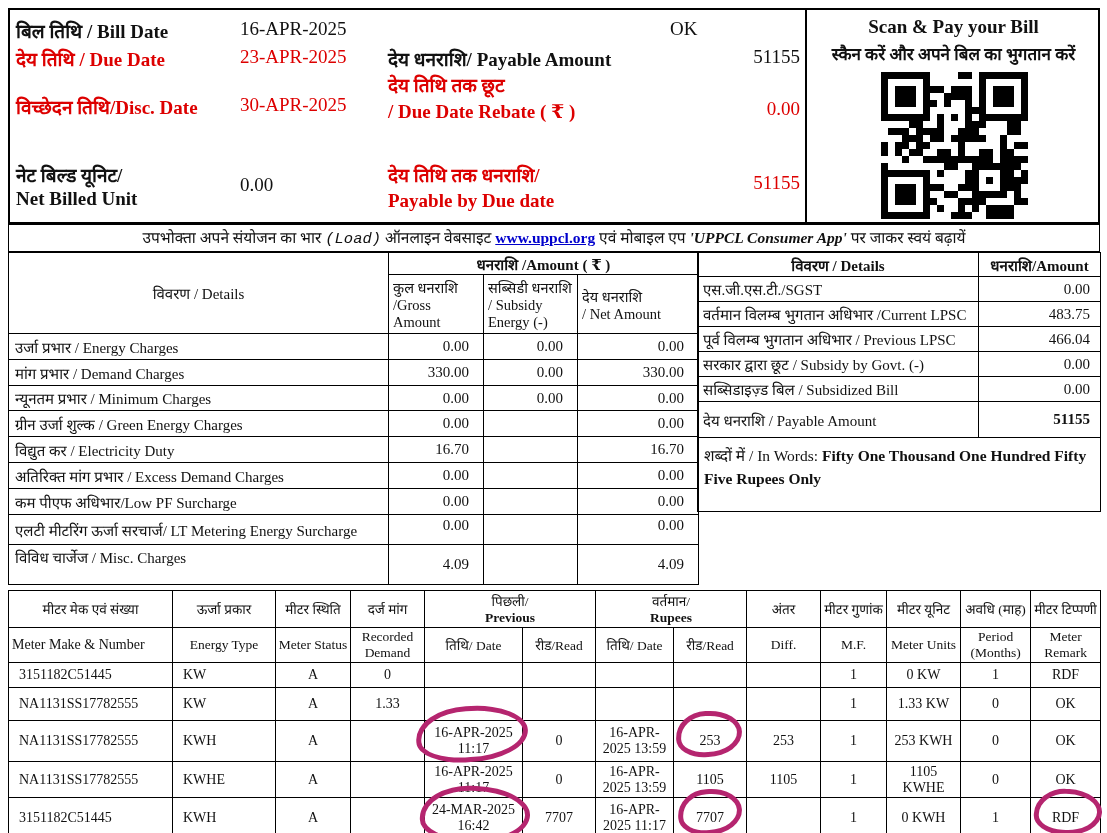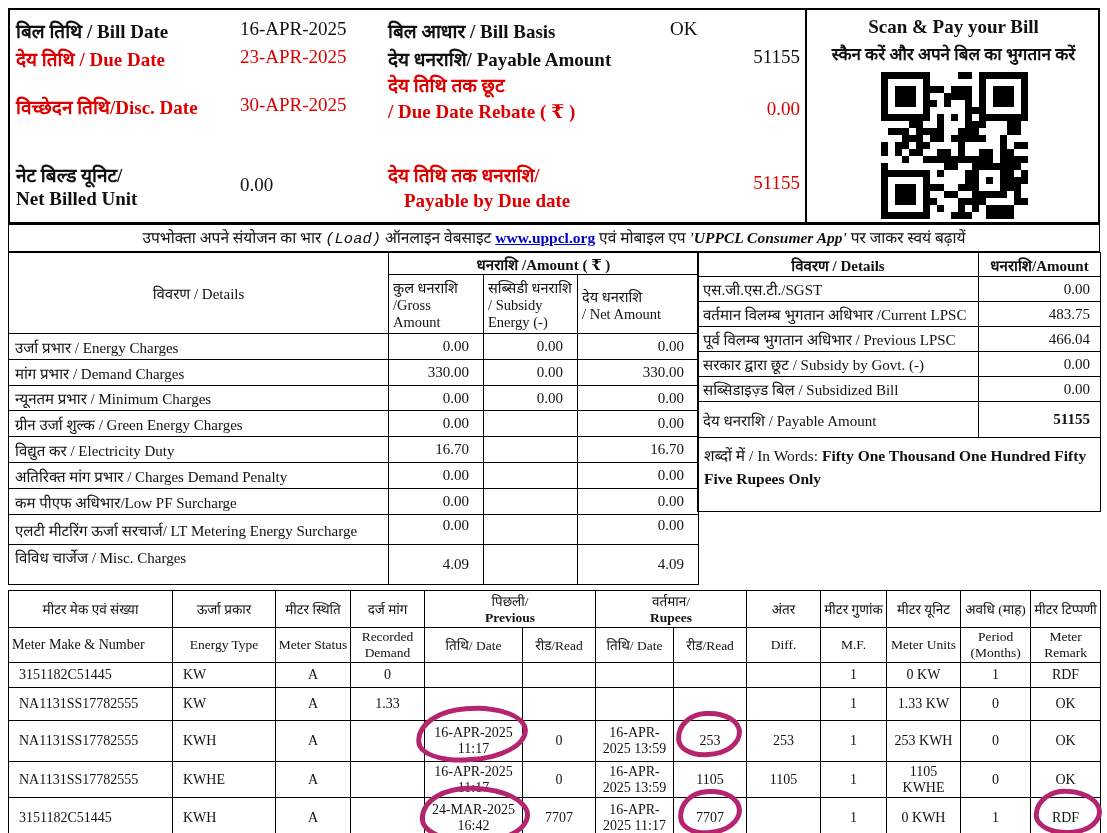--- a/index.html
+++ b/index.html
@@ -74,32 +74,31 @@
     <span class="abs tlabel red" style="left:6px;top:36px;">देय तिथि / Due Date</span>
     <span class="abs tvalue red" style="left:230px;top:36px;">23-APR-2025</span>
 
     <span class="abs tlabel red" style="left:6px;top:84px;">विच्छेदन तिथि/Disc. Date</span>
     <span class="abs tvalue red" style="left:230px;top:84px;">30-APR-2025</span>
 
     <span class="abs tlabel" style="left:6px;top:152px;">नेट बिल्ड यूनिट/</span>
     <span class="abs tlabel" style="left:6px;top:178px;">Net Billed Unit</span>
     <span class="abs tvalue" style="left:230px;top:164px;">0.00</span>
 
-    <span class="abs tlabel" style="left:378px;top:8px;">बिल आधार / Bill Basis</span>
     <span class="abs tvalue" style="left:660px;top:8px;">OK</span>
 
     <span class="abs tlabel" style="left:378px;top:36px;">देय धनराशि/ Payable Amount</span>
     <span class="vblock" style="left:620px;top:36px;">51155</span>
 
     <span class="abs tlabel red" style="left:378px;top:62px;">देय तिथि तक छूट</span>
     <span class="abs tlabel red" style="left:378px;top:90px;">/ Due Date Rebate ( ₹ )</span>
     <span class="vblock red" style="left:620px;top:88px;">0.00</span>
 
     <span class="abs tlabel red" style="left:378px;top:152px;">देय तिथि तक धनराशि/</span>
-    <span class="abs tlabel red" style="left:378px;top:180px;margin-left:16px;">Payable by Due date</span>
+    <span class="abs tlabel red" style="left:378px;top:180px;">Payable by Due date</span>
     <span class="vblock red" style="left:620px;top:162px;">51155</span>
 
     <div id="qr-pane">
       <div id="qr-title">Scan &amp; Pay your Bill</div>
       <div id="qr-sub">स्कैन करें और अपने बिल का भुगतान करें</div>
       <div id="qr-code">
           <div style="position:absolute;left:0px;top:0px;width:7px;height:7px;background:#000"></div>
           <div style="position:absolute;left:7px;top:0px;width:7px;height:7px;background:#000"></div>
           <div style="position:absolute;left:14px;top:0px;width:7px;height:7px;background:#000"></div>
           <div style="position:absolute;left:21px;top:0px;width:7px;height:7px;background:#000"></div>
@@ -392,21 +391,21 @@
       <td class="num"></td>
       <td class="num">0.00</td>
     </tr>
     <tr style="height:26px">
       <td class="lbl">विद्युत कर / Electricity Duty</td>
       <td class="num">16.70</td>
       <td class="num"></td>
       <td class="num">16.70</td>
     </tr>
     <tr style="height:26px">
-      <td class="lbl">अतिरिक्त मांग प्रभार / Charges Demand Penalty</td>
+      <td class="lbl">अतिरिक्त मांग प्रभार / Excess Demand Charges</td>
       <td class="num">0.00</td>
       <td class="num"></td>
       <td class="num">0.00</td>
     </tr>
     <tr style="height:26px">
       <td class="lbl">कम पीएफ अधिभार/Low PF Surcharge</td>
       <td class="num">0.00</td>
       <td class="num"></td>
       <td class="num">0.00</td>
     </tr>

